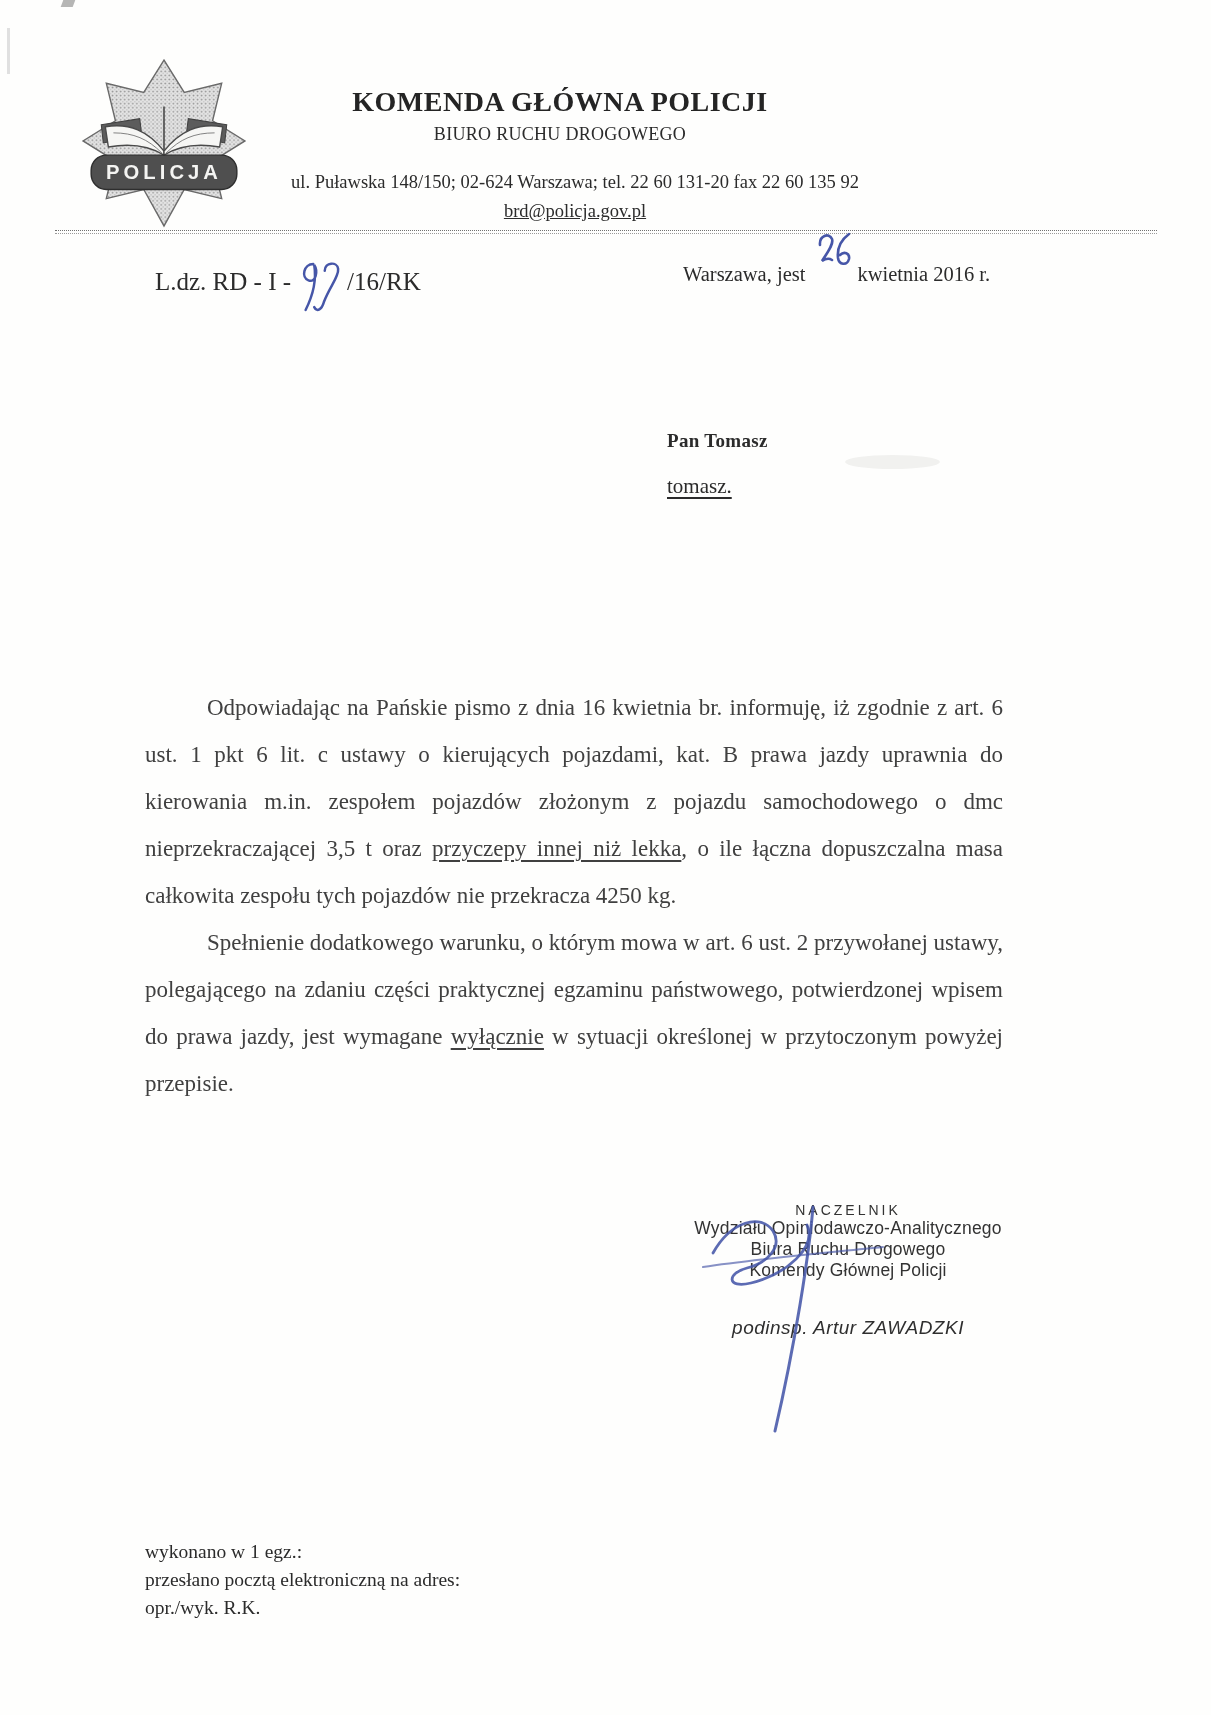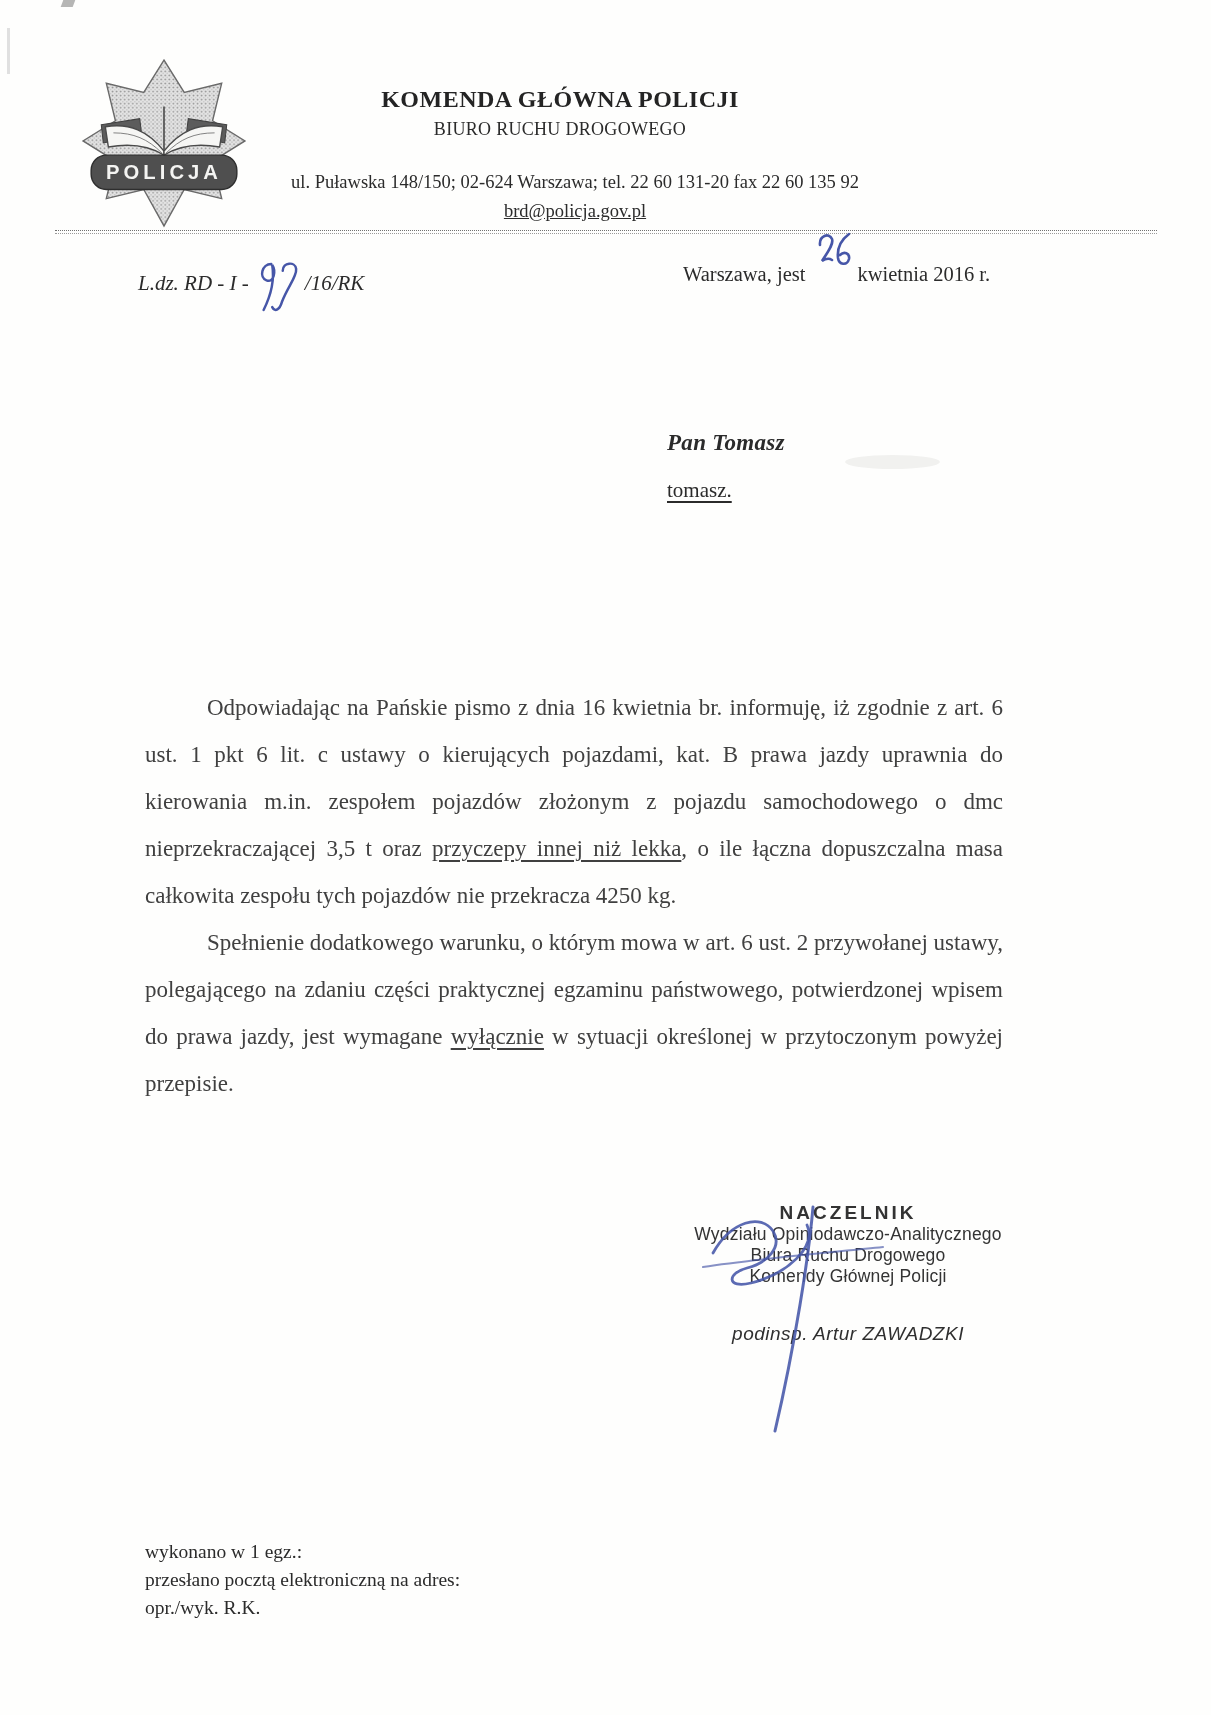--- a/index.html
+++ b/index.html
@@ -17,52 +17,52 @@
   }
 
   
   .scan-nick { position:absolute; left:62px; top:0; width:12px; height:7px; background:#7a7a7a; opacity:.55; transform:skewX(-20deg); }
   .scan-edge { position:absolute; left:7px; top:28px; width:3px; height:46px; background:#d8d8d8; opacity:.8; }
   .scan-smudge { position:absolute; left:845px; top:455px; width:95px; height:14px; background:#f1f1ef; border-radius:50%; }
 
   
   .logo-wrap { position:absolute; left:58px; top:58px; width:212px; height:172px; }
   .head-center { position:absolute; left:180px; top:86px; width:760px; text-align:center; }
-  .org-name { font-size:24px; font-weight:bold; letter-spacing:.5px; color:#242424; }
+  .org-name { font-size:28px; font-weight:bold; letter-spacing:.5px; color:#242424; }
   .bureau   { font-size:18px; margin-top:6px; letter-spacing:.3px; }
   .division { font-size:18px; margin-top:3px; }
   .head-addr { position:absolute; left:180px; top:172px; width:790px; text-align:center; }
   .addr-line { font-size:18.5px; }
   .email-line { font-size:18.5px; margin-top:8px;text-decoration:underline; }
 
   .divider {
     position:absolute; left:55px; top:230px; width:1102px; height:4px;
     border-top:1.6px dotted #6f6f6f;
     border-bottom:1.2px dotted #9a9a9a;
   }
 
   
   .dateline { position:absolute; left:683px; top:243px; font-size:20.5px; white-space:nowrap; }
   .hand-26 { display:inline-block; width:40px; height:42px; vertical-align:-6px; margin:0 2px 0 10px; position:relative; top:-14px; }
-  .refline { position:absolute; left:138px; top:258px; font-size:21px; white-space:nowrap;font-style:italic; }
+  .refline { position:absolute; left:155px; top:258px; font-size:25px; white-space:nowrap; }
   .hand-92 { display:inline-block; width:44px; height:58px; vertical-align:-26px; margin:0 6px; }
 
   
   .recipient { position:absolute; left:667px; top:430px; }
-  .recipient-name { font-size:23px; font-weight:bold; letter-spacing:.3px;font-style:italic; }
+  .recipient-name { font-size:19px; font-weight:bold; letter-spacing:.3px; }
   .recipient-addr { font-size:21px; margin-top:22px; text-decoration:underline; text-underline-offset:4px; }
 
   
   .body-text { position:absolute; left:145px; top:684px; width:858px; font-size:23px; line-height:47px; text-align:justify; color:#404040; }
   .body-text p { text-indent:62px; margin:0; }
   .u { text-decoration:underline; text-underline-offset:4px; text-decoration-thickness:1.5px; }
 
   
   .stamp { position:absolute; left:628px; top:1202px; width:440px; text-align:center; font-family:"Liberation Sans", sans-serif; color:#333; }
-  .stamp-title { font-size:19px; letter-spacing:3px;font-weight:bold; }
+  .stamp-title { font-size:14px; letter-spacing:3px; }
   .stamp-line { font-size:17.5px; line-height:21px; letter-spacing:.2px; }
   .signer { font-family:"Liberation Sans", sans-serif; font-style:italic; font-size:19px; margin-top:36px; letter-spacing:.5px; color:#2f2f2f; }
   .sig-overlay { position:absolute; left:695px; top:1205px; width:200px; height:230px; pointer-events:none; }
 
   
   .footer { position:absolute; left:145px; top:1538px; font-size:19.5px; line-height:28px; }
 </style>
 </head>
 <body>
 

